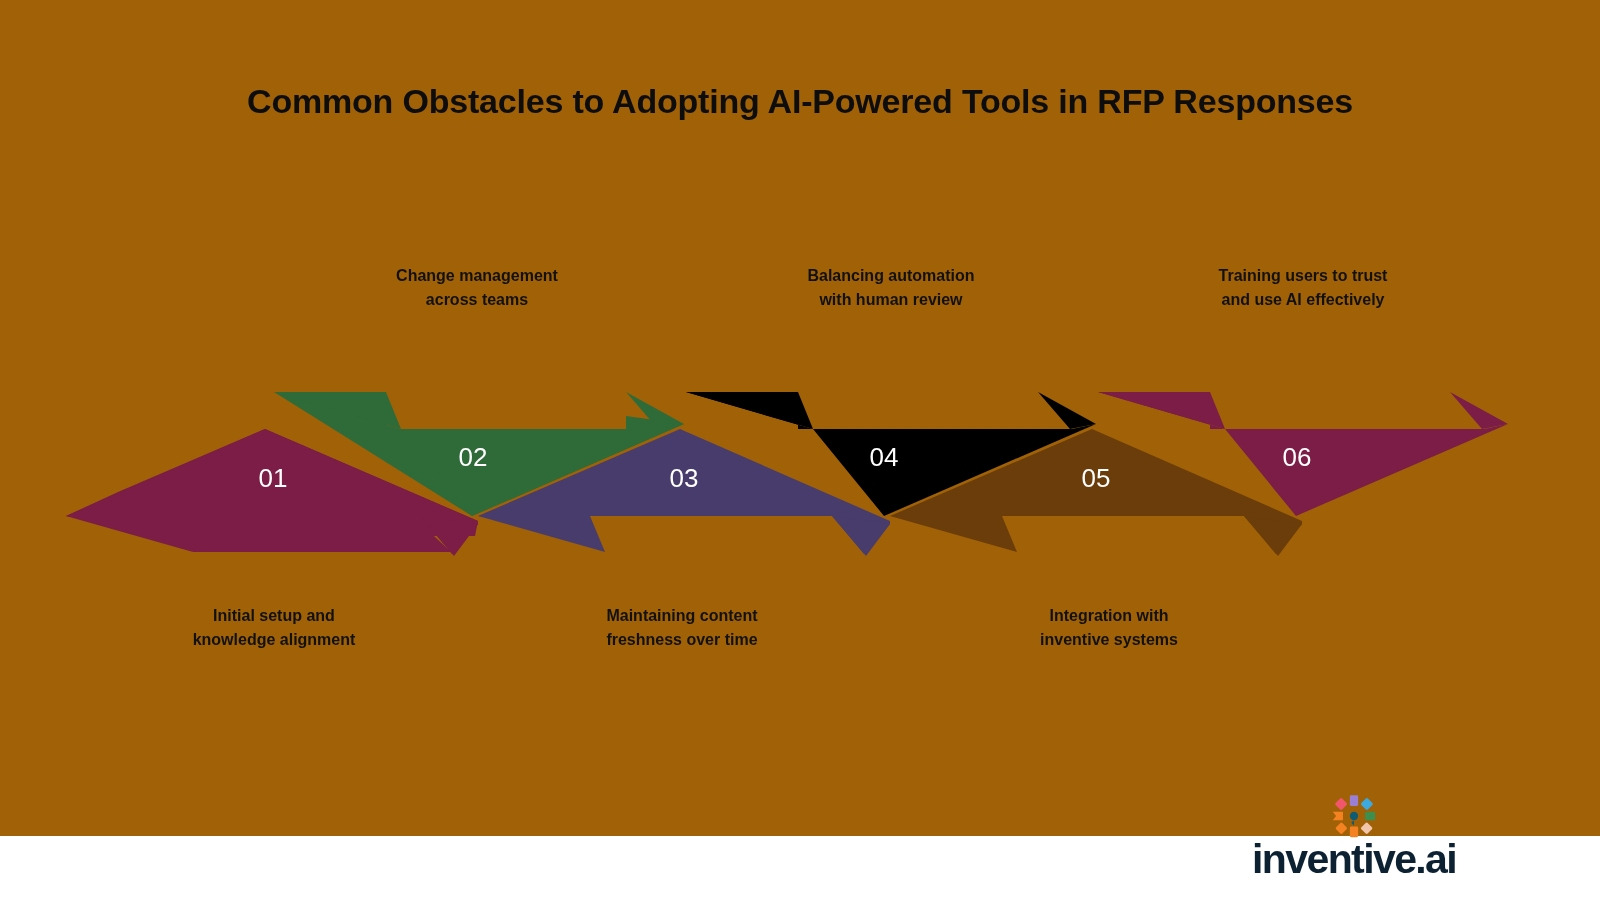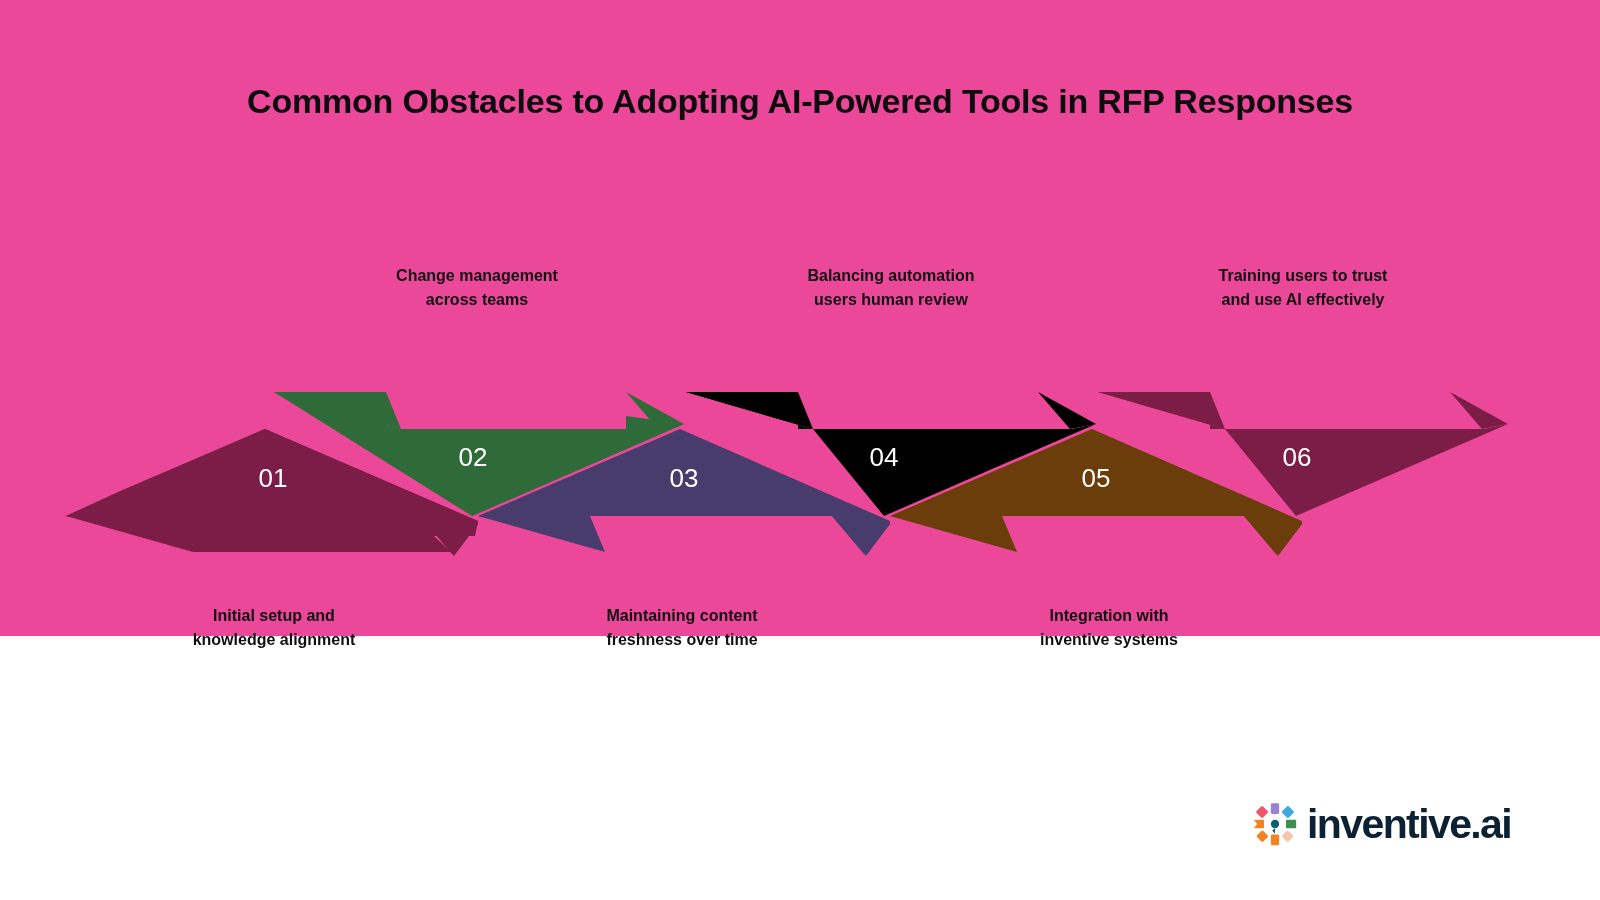--- a/index.html
+++ b/index.html
@@ -10,22 +10,22 @@
   body {
     width: 1600px;
     height: 900px;
     font-family: "Liberation Sans", sans-serif;
     overflow: hidden;
     position: relative;
   }
   #stage {
     position: relative;
     width: 1600px;
-    height: 636px;
-    background: #ec4899;
+    height: 836px;
+    background: #a16207;
   }
   .title {
     position: absolute;
     left: 0;
     top: 82px;
     width: 1600px;
     text-align: center;
     font-size: 34px;
     font-weight: 700;
     letter-spacing: -0.2px;
@@ -56,21 +56,22 @@
     fill: #ffffff;
   }
   
   #logo {
     position: absolute;
     left: 1252px;
     top: 793px;
     height: 62px;
     display: flex;
     align-items: center;
-    gap: 9px;
+    gap: 0;
+    flex-direction: column;
   }
   #logo-mark {
     width: 46px;
     height: 46px;
     flex: 0 0 auto;
   }
   #logo-text {
     font-family: "Liberation Sans", sans-serif;
     font-size: 41px;
     font-weight: 700;
@@ -132,21 +133,21 @@
       <polygon fill="#7B1D46" points="1450,392 1508,424 1482,429"></polygon>
       <text class="step-num" x="1297" y="466" text-anchor="middle">06</text>
     </g>
 
   </svg>
 
   <div class="caption" style="left:298px; top:264px; width:358px;">Change management
 across teams</div>
 
   <div class="caption" style="left:712px; top:264px; width:358px;">Balancing automation
-users human review</div>
+with human review</div>
 
   <div class="caption" style="left:95px; top:604px; width:358px;">Initial setup and
 knowledge alignment</div>
 
   <div class="caption" style="left:1124px; top:264px; width:358px;">Training users to trust
 and use AI effectively</div>
 
   <div class="caption" style="left:503px; top:604px; width:358px;">Maintaining content
 freshness over time</div>
 

